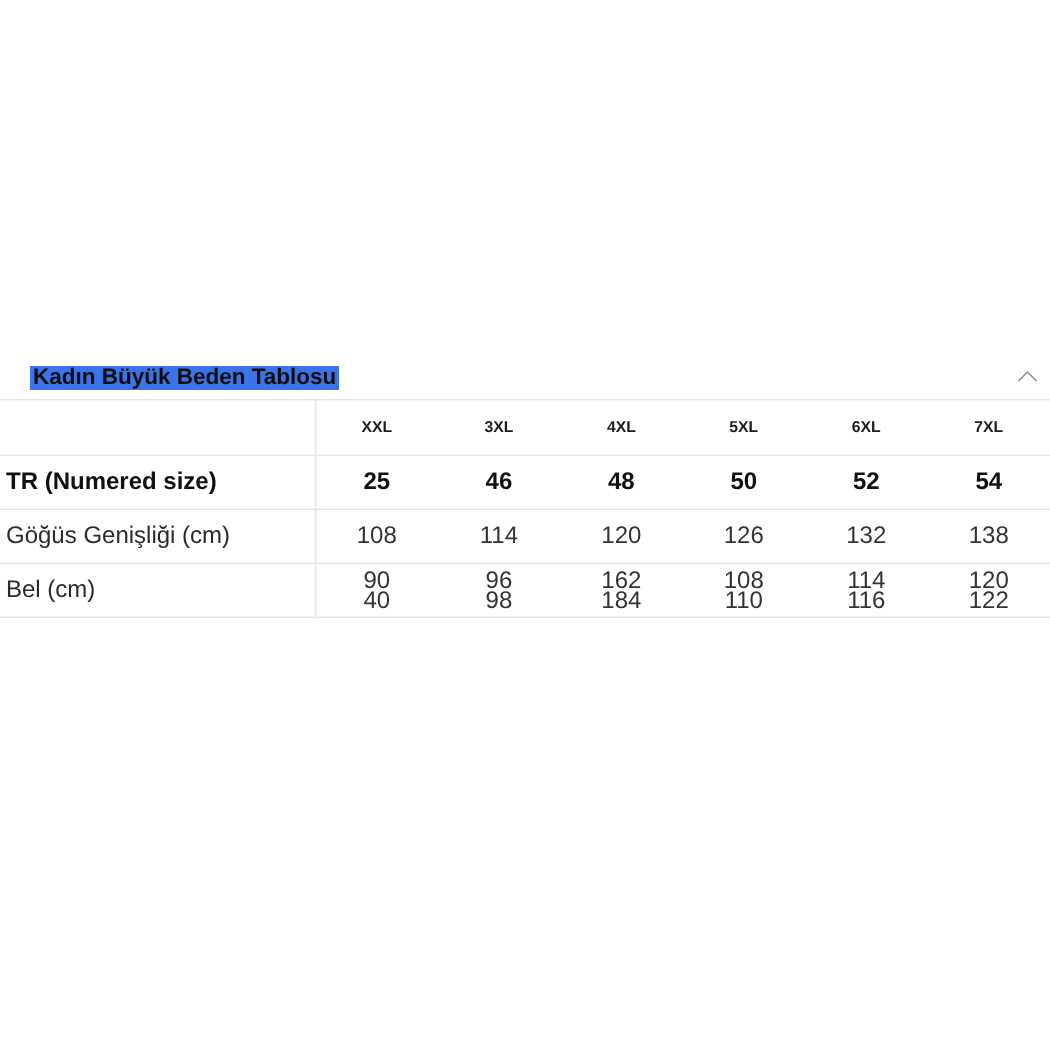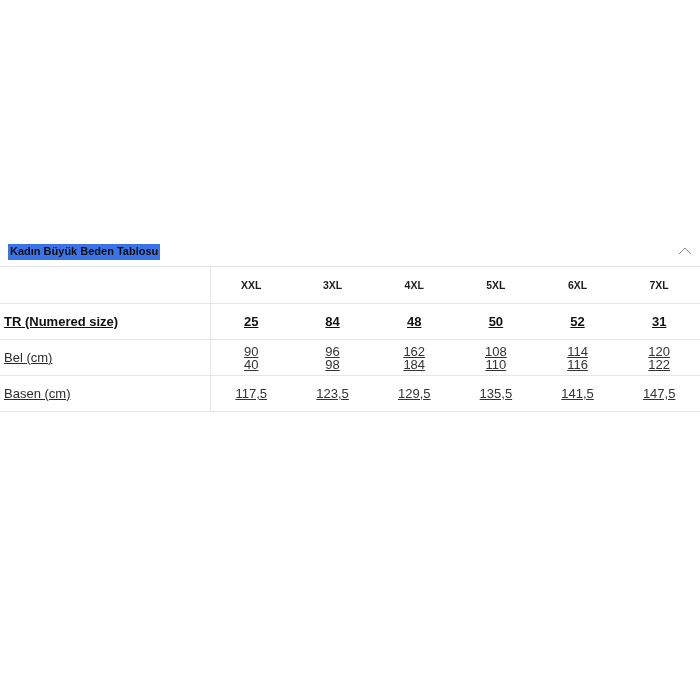--- a/index.html
+++ b/index.html
@@ -32,29 +32,29 @@
 
   
   .chart-header {
     position: relative;
     height: 28px;
     border-bottom: 1px solid #e3e3e3;
     display: flex;
     align-items: center;
   }
   .chart-title {
-    font-size: 11px;
+    font-size: 15px;
     font-weight: bold;
     color: #111111;
     background: #2f6fe0;
     
     background: #3b74e8;
     color: #0d0d0d;
     padding: 1px 2px 2px 2px;
-    margin-left: 8px;
+    margin-left: 20px;
     line-height: 13px;
     white-space: nowrap;
   }
   .chevron-up {
     position: absolute;
     right: 8px;
     top: 8px;
     width: 14px;
     height: 10px;
   }
@@ -92,22 +92,21 @@
     border-bottom: 1px solid #e6e6e6;
     border-right: 1px solid #e6e6e6;
   }
 
   tr.data-row td {
     height: 35px;
     vertical-align: middle;
     text-align: center;
     border-bottom: 1px solid #e6e6e6;
     color: #333333;
-    font-size: 13px;
-    text-decoration: underline;
+    font-size: 16px;
   }
   tr.data-row td.label-cell {
     text-align: left;
     padding-left: 4px;
     border-right: 1px solid #e6e6e6;
     color: #2b2b2b;
   }
   tr.data-row.bold-row td {
     font-weight: bold;
     color: #111111;
@@ -161,27 +160,36 @@
           <td>3XL</td>
           <td>4XL</td>
           <td>5XL</td>
           <td>6XL</td>
           <td>7XL</td>
         </tr>
 
         <tr class="data-row bold-row">
           <td class="label-cell">TR (Numered size)</td>
           <td>25</td>
-          <td>84</td>
+          <td>46</td>
           <td>48</td>
           <td>50</td>
           <td>52</td>
-          <td>31</td>
-        </tr>
-
+          <td>54</td>
+        </tr>
+
+        <tr class="data-row">
+          <td class="label-cell">Göğüs Genişliği (cm)</td>
+          <td>108</td>
+          <td>114</td>
+          <td>120</td>
+          <td>126</td>
+          <td>132</td>
+          <td>138</td>
+        </tr>
 
         <tr class="data-row two-line">
           <td class="label-cell">Bel (cm)</td>
           <td>
             <span class="sub">90</span>
             <span class="sub">40</span>
           </td>
           <td>
             <span class="sub">96</span>
             <span class="sub">98</span>
@@ -197,27 +205,18 @@
           <td>
             <span class="sub">114</span>
             <span class="sub">116</span>
           </td>
           <td>
             <span class="sub">120</span>
             <span class="sub">122</span>
           </td>
         </tr>
 
-        <tr class="data-row">
-          <td class="label-cell">Basen (cm)</td>
-          <td>117,5</td>
-          <td>123,5</td>
-          <td>129,5</td>
-          <td>135,5</td>
-          <td>141,5</td>
-          <td>147,5</td>
-        </tr>
 
       </tbody>
     </table>
 
   </div>
 </div>
 
 </body></html>

